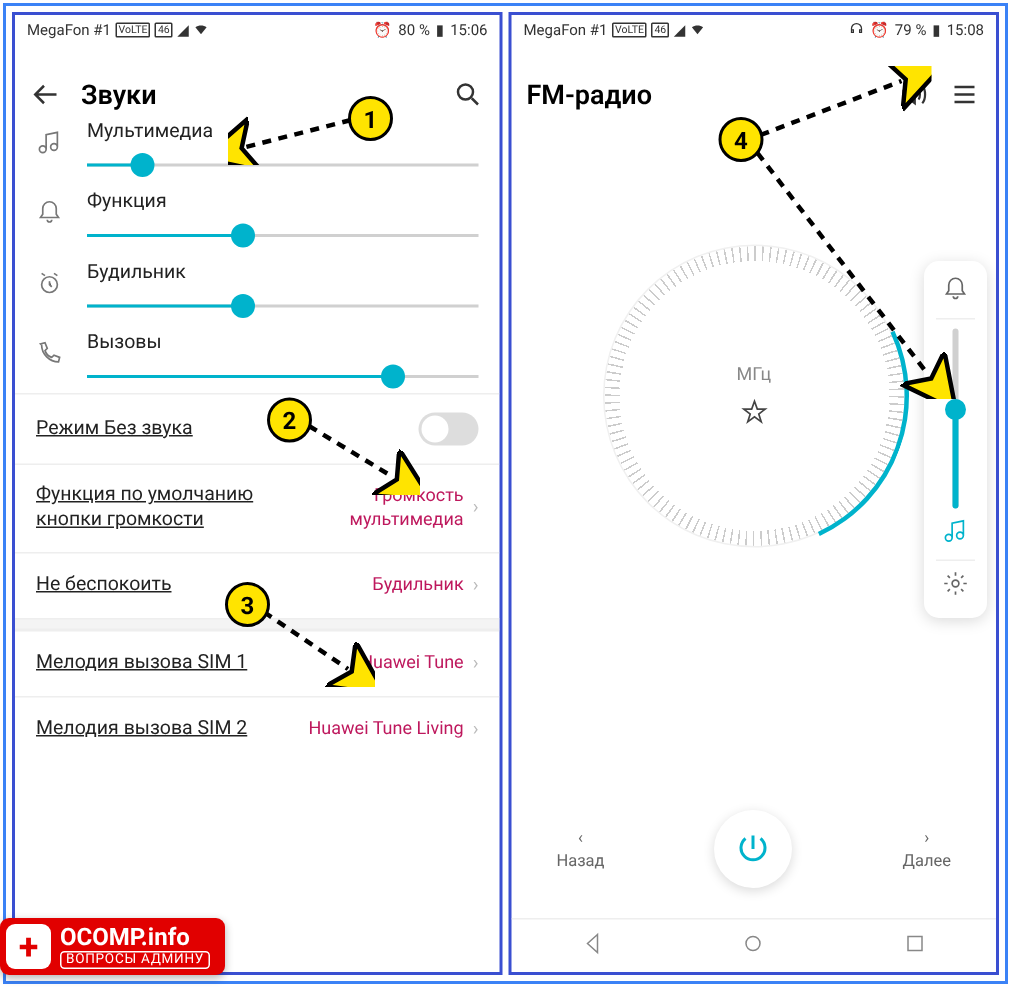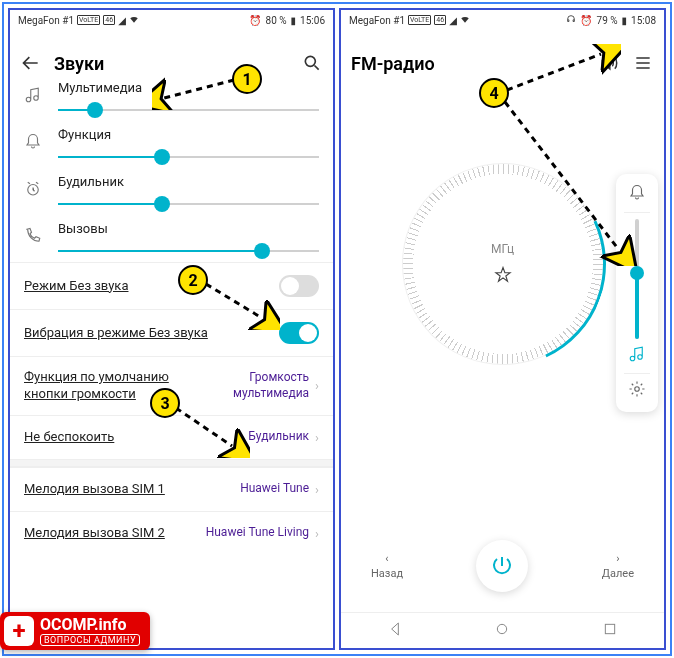--- a/index.html
+++ b/index.html
@@ -20,21 +20,21 @@
   .vol-row .ic { width: 30px; display: flex; justify-content: center; padding-top: 6px; color: #777; }
   .vol-row .body { flex: 1; }
   .vol-row .lbl { font-size: 13px; color: #222; margin-bottom: 4px; }
   .slider { position: relative; height: 22px; }
   .track { position: absolute; top: 10px; left: 0; right: 0; height: 2px; background: #d0d0d0; }
   .fill { position: absolute; top: 10px; left: 0; height: 2px; background: #00b3cc; }
   .thumb { position: absolute; top: 3px; width: 16px; height: 16px; border-radius: 50%; background: #00b3cc; transform: translateX(-50%); }
 
   .setting-row { border-top: 1px solid #eee; display: flex; align-items: center; padding: 12px 14px; font-size: 13px; color: #222; min-height: 44px; }
   .setting-row .label { flex: 1; line-height: 1.3; text-decoration: underline; }
-  .setting-row .value { color: #4c1d95; font-size: 12px; text-align: right; margin-right: 6px; max-width: 120px; line-height: 1.3; }
+  .setting-row .value { color: #be185d; font-size: 12px; text-align: right; margin-right: 6px; max-width: 120px; line-height: 1.3; }
   .chev { color: #bbb; }
   .toggle { width: 40px; height: 22px; border-radius: 11px; position: relative; }
   .toggle.off { background: #ddd; }
   .toggle.on { background: #00b3cc; }
   .toggle .knob { position: absolute; top: 2px; width: 18px; height: 18px; border-radius: 50%; background: #fff; }
   .toggle.off .knob { left: 2px; }
   .toggle.on .knob { right: 2px; }
   .gap { height: 8px; background: #f4f4f4; border-top: 1px solid #eee; border-bottom: 1px solid #eee; }
 
   
@@ -174,26 +174,20 @@
         </div>
       </div>
 
       <div class="setting-row">
         <div class="label">Режим Без звука</div>
         <div class="toggle off">
             <div class="knob"></div>
           </div>
       </div>
       <div class="setting-row">
-        <div class="label">Вибрация в режиме Без звука</div>
-        <div class="toggle on">
-            <div class="knob"></div>
-          </div>
-      </div>
-      <div class="setting-row">
         <div class="label">Функция по умолчанию кнопки громкости</div>
         <div class="value">Громкость мультимедиа</div>
         <span class="chev">›</span>
       </div>
       <div class="setting-row">
         <div class="label">Не беспокоить</div>
         <div class="value">Будильник</div>
         <span class="chev">›</span>
       </div>
       <div class="gap"></div>

